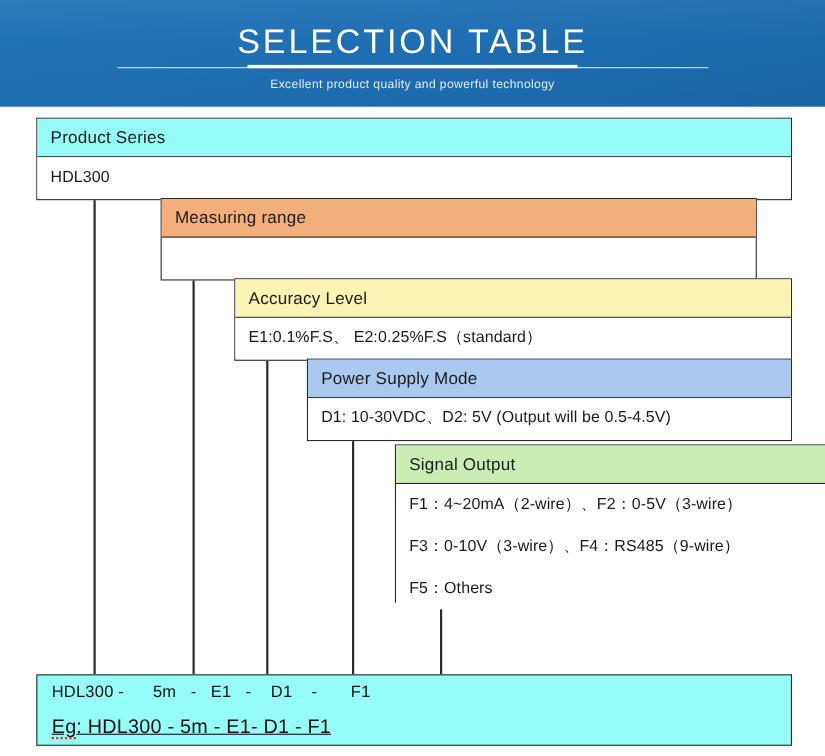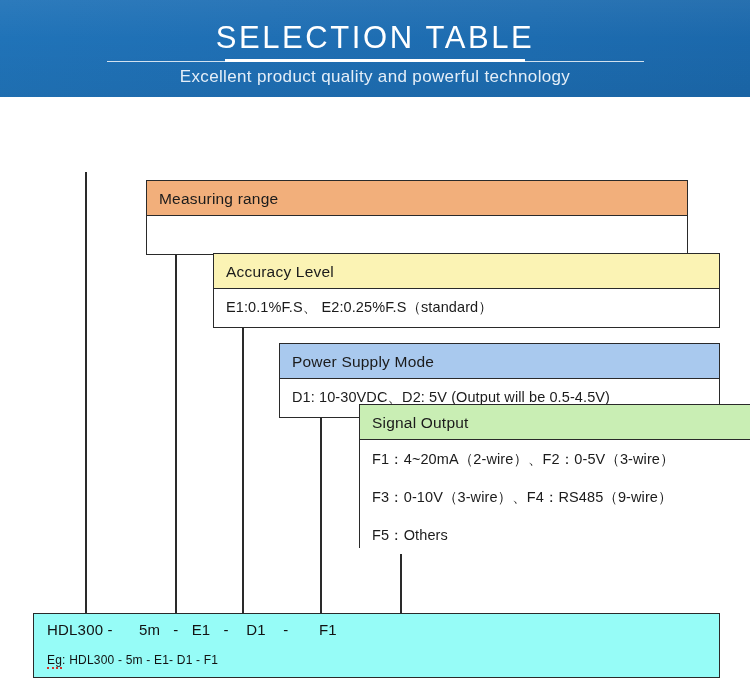--- a/index.html
+++ b/index.html
@@ -67,21 +67,21 @@
     height: 3px;
     background: #ffffff;
   }
   .banner-sub {
     position: absolute;
     left: 0;
     top: 69px;
     width: 750px;
     text-align: center;
     color: #e4eef8;
-    font-size: 17px;
+    font-size: 11px;
     letter-spacing: 0.35px;
     line-height: 16px;
     white-space: nowrap;
   }
 
   
   .diagram {
     position: absolute;
     left: 0;
     top: 97px;
@@ -139,21 +139,21 @@
   .summary-line {
     box-sizing: border-box;
     height: 31px;
     line-height: 31px;
     padding-left: 13px;
     font-size: 15px;
     color: #121212;
     white-space: pre;
     letter-spacing: 0.2px;
   }
-  .summary-line.second { font-size: 12px; }
+  .summary-line.second { font-size: 18px; text-decoration: underline; }
   .misspell {
     border-bottom: 2px dotted #d0342c;
     padding-bottom: 0px;
   }
 </style>
 </head>
 <body>
 
 <div id="page">
 
@@ -166,31 +166,35 @@
   </div>
 
   <div class="diagram">
 
     <div class="conn" style="left:85px;  top:75px;  height:441px;"></div>
     <div class="conn" style="left:175px; top:148px; height:368px;"></div>
     <div class="conn" style="left:242px; top:221px; height:295px;"></div>
     <div class="conn" style="left:320px; top:294px; height:222px;"></div>
     <div class="conn" style="left:400px; top:441px; height:75px;"></div>
 
+    <div class="blk" style="left:33px; top:10px; width:687px; height:75px;">
+      <div class="blk-head" style="background:#96fcf7;">Product Series</div>
+      <div class="blk-row">HDL300</div>
+    </div>
 
     <div class="blk" style="left:146px; top:83px; width:542px; height:75px;">
       <div class="blk-head" style="background:#f2af7b;">Measuring range</div>
     </div>
 
     <div class="blk" style="left:213px; top:156px; width:507px; height:75px;">
       <div class="blk-head" style="background:#fbf3b4;">Accuracy Level</div>
       <div class="blk-row">E1:0.1%F.S、  E2:0.25%F.S（standard）</div>
     </div>
 
-    <div class="blk" style="left:279px; top:246px; width:441px; height:75px;">
+    <div class="blk" style="left:279px; top:229px; width:441px; height:75px;">
       <div class="blk-head" style="background:#a9c9ee;">Power Supply Mode</div>
       <div class="blk-row">D1: 10-30VDC、D2: 5V (Output will be 0.5-4.5V)</div>
     </div>
 
     <div class="blk" style="left:359px; top:307px; width:410px; height:144px;">
       <div class="blk-head" style="background:#c9eeb4;">Signal Output</div>
       <div class="blk-row tall">F1：4~20mA（2-wire）、F2：0-5V（3-wire）</div>
       <div class="blk-row tall">F3：0-10V（3-wire）、F4：RS485（9-wire）</div>
       <div class="blk-row tall">F5：Others</div>
     </div>

